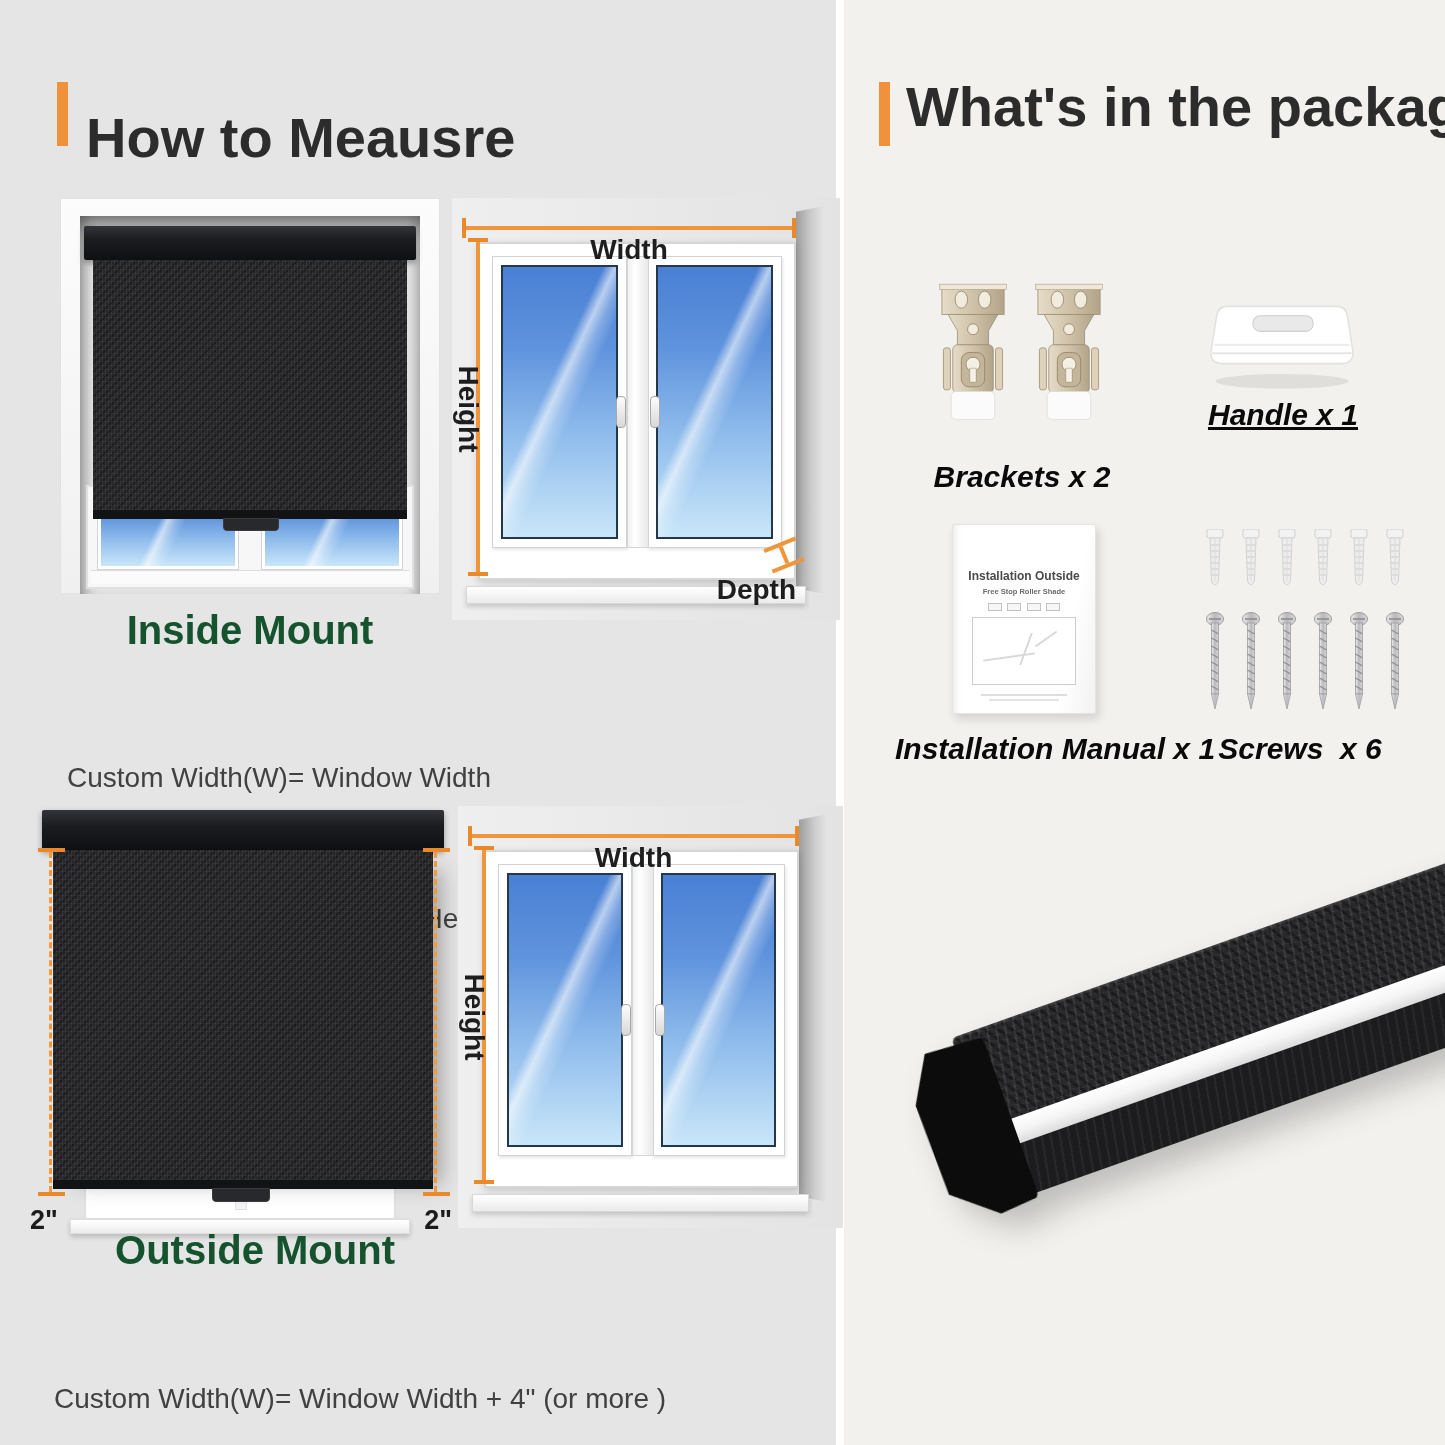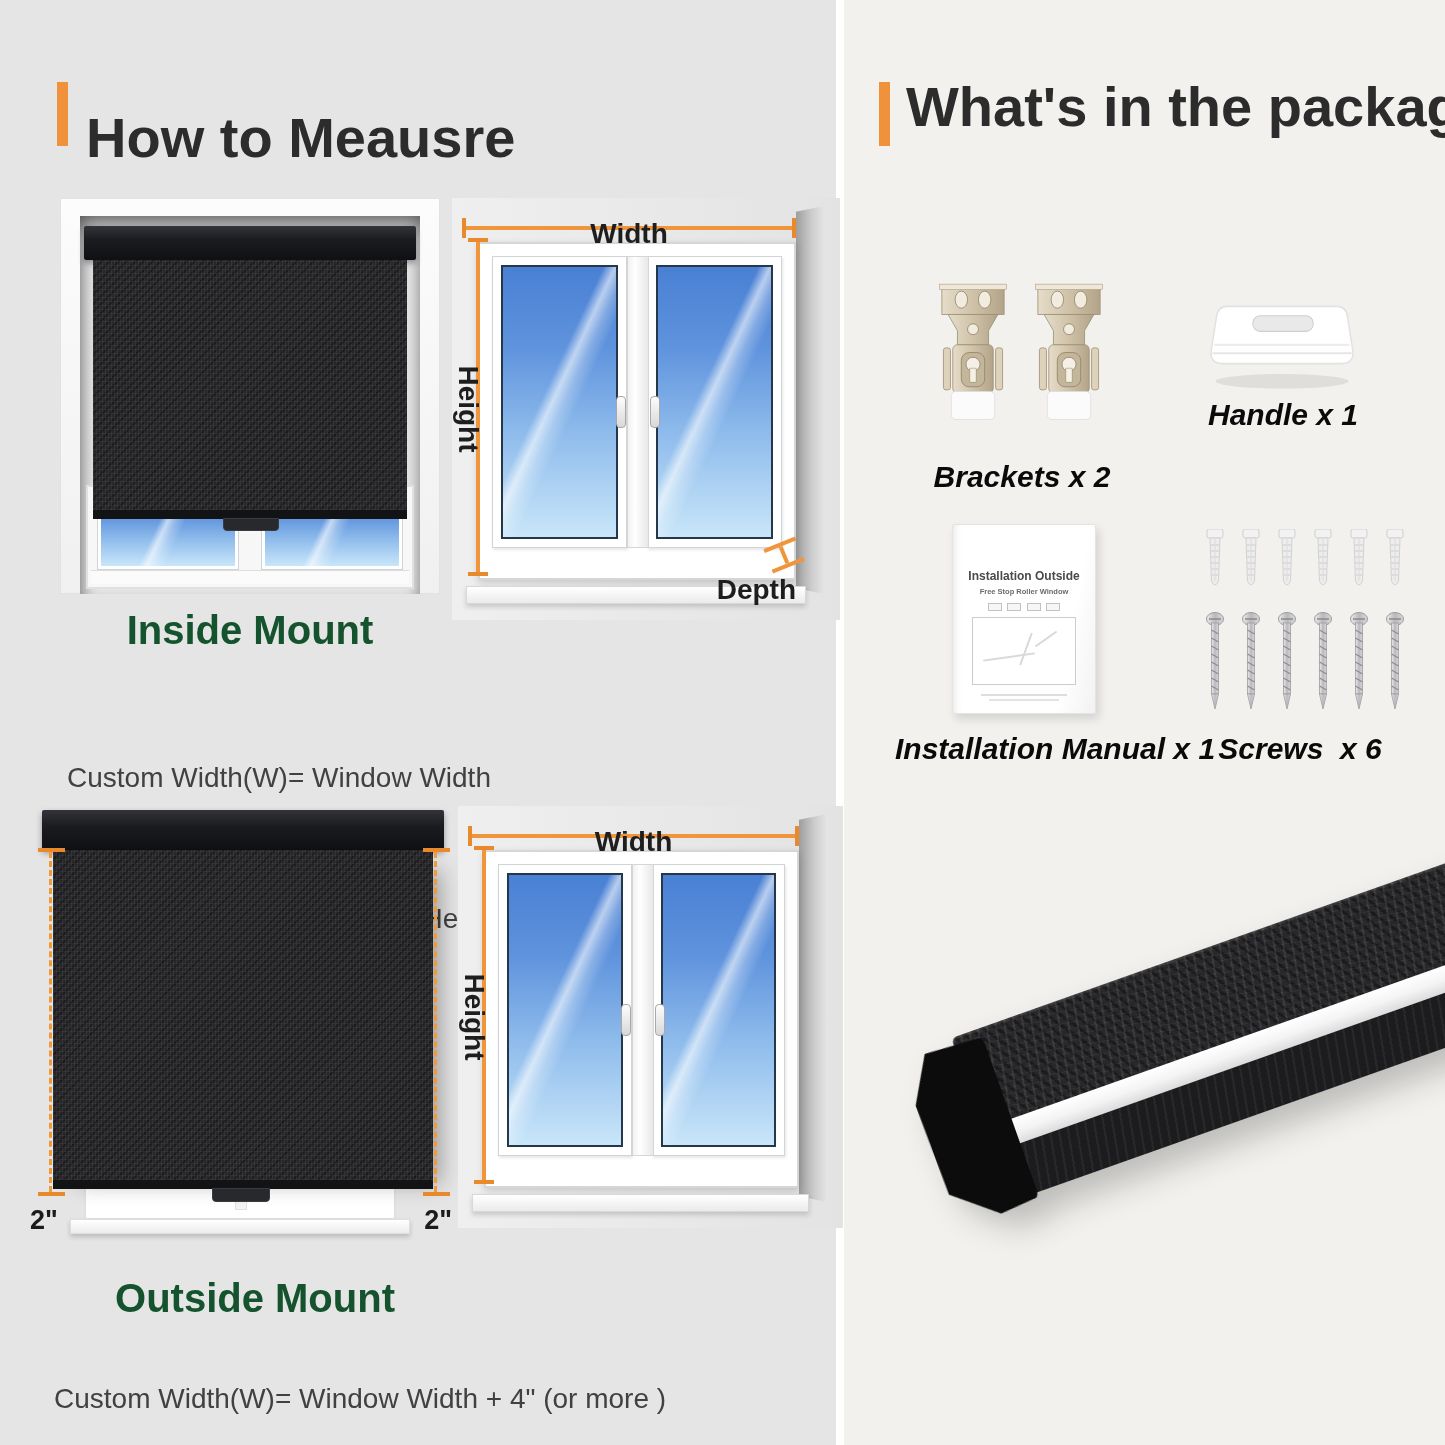--- a/index.html
+++ b/index.html
@@ -73,21 +73,21 @@
   .mull{position:absolute;top:12px;bottom:30px;left:calc(50% - 10px);width:20px;
         background:linear-gradient(90deg,#f1f1f1,#ffffff 35%,#e8e8e8);border:1px solid #d6d6d6;}
   .hdl{position:absolute;width:8px;height:30px;border-radius:4px;top:calc(50% - 6px);
        background:linear-gradient(180deg,#fdfdfd,#d8d8d8);border:1px solid #a8a8a8;}
   .hdl-l{left:-12px;} .hdl-r{right:-12px;}
   .wd-sill{position:absolute;left:14px;right:34px;bottom:16px;height:16px;background:linear-gradient(180deg,#ffffff,#ebebeb);
            border:1px solid #d8d8d8;box-shadow:0 3px 5px rgba(0,0,0,0.16);}
   .m-width{position:absolute;left:10px;right:44px;top:28px;height:4px;background:#ef953c;}
   .m-width::before,.m-width::after{content:"";position:absolute;top:-8px;width:4px;height:20px;background:#e8892b;}
   .m-width::before{left:0;} .m-width::after{right:0;}
-  .wd-wlabel{position:absolute;left:10px;right:44px;top:20px;text-align:center;font-size:28px;font-weight:600;color:#1e1e1e;}
+  .wd-wlabel{position:absolute;left:10px;right:44px;top:36px;text-align:center;font-size:28px;font-weight:600;color:#1e1e1e;}
   .m-height{position:absolute;left:24px;top:40px;bottom:44px;width:4px;background:#ef953c;}
   .m-height::before,.m-height::after{content:"";position:absolute;left:-8px;width:20px;height:4px;background:#e8892b;}
   .m-height::before{top:0;} .m-height::after{bottom:0;}
   .wd-hlabel{position:absolute;left:-28px;top:50%;transform:translateY(-50%) rotate(90deg);
              font-size:28px;font-weight:600;color:#1e1e1e;}
   .wd-depth{position:absolute;right:34px;bottom:52px;width:44px;height:26px;transform:rotate(-22deg);}
   .wd-depth::before,.wd-depth::after{content:"";position:absolute;left:5px;width:34px;height:4px;background:#ef953c;}
   .wd-depth::before{top:0;} .wd-depth::after{bottom:0;}
   .wd-depth .stem{position:absolute;left:20px;top:4px;width:4px;height:18px;background:#ef953c;}
   .wd-dlabel{position:absolute;right:44px;bottom:14px;font-size:28px;font-weight:600;color:#1e1e1e;}
@@ -217,21 +217,21 @@
         <div class="hdl hdl-r"></div>
       </div>
     </div>
     <div class="wd-sill"></div>
     <div class="m-width"></div>
     <div class="wd-wlabel">Width</div>
     <div class="m-height"></div>
     <div class="wd-hlabel">Height</div>
   </div>
 
-  <div class="section-heading" style="left:65px;top:1228px;margin-top:48px;">Outside Mount</div>
+  <div class="section-heading" style="left:65px;top:1228px;">Outside Mount</div>
   <div class="spec-lines" style="left:54px;top:1284px;line-height:46px;">
     <div>Custom Width(W)= Window Width + 4" (or more )</div>
     
   </div>
 
   <div class="title-bar" style="left:879px;top:82px;"></div>
   <div class="big-title" style="left:906px;top:74px;">What's in the package</div>
 
   <svg width="0" height="0" style="position:absolute">
     <defs>
@@ -287,25 +287,25 @@
       <use href="#sym-bracket"></use>
     </svg>
   <svg class="pk-item" style="left:1034px;top:272px;" width="70" height="165" viewBox="0 0 90 185">
       <use href="#sym-bracket"></use>
     </svg>
   <div class="pk-label" style="left:912px;top:460px;width:220px;">Brackets x 2</div>
 
   <svg class="pk-item" style="left:1196px;top:296px;" width="172" height="104" viewBox="0 0 160 100">
       <use href="#sym-handle"></use>
     </svg>
-  <div class="pk-label" style="left:1173px;top:398px;width:220px;">Handle x 1</div>
+  <div class="pk-label" style="left:1173px;top:398px;width:220px;text-decoration:underline;">Handle x 1</div>
 
   <div class="manual">
     <div class="manual-title">Installation Outside</div>
-    <div class="manual-sub">Free Stop Roller Window</div>
+    <div class="manual-sub">Free Stop Roller Shade</div>
     <div class="manual-icons">
         <span></span>
         <span></span>
         <span></span>
         <span></span>
       </div>
     <div class="manual-fig">
         <i class="f1"></i>
         <i class="f2"></i>
         <i class="f3"></i>

